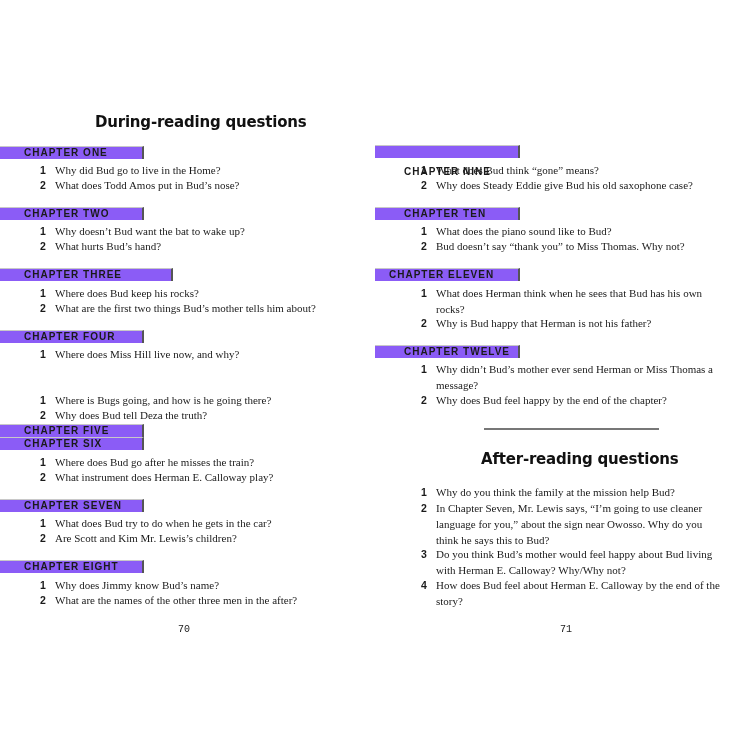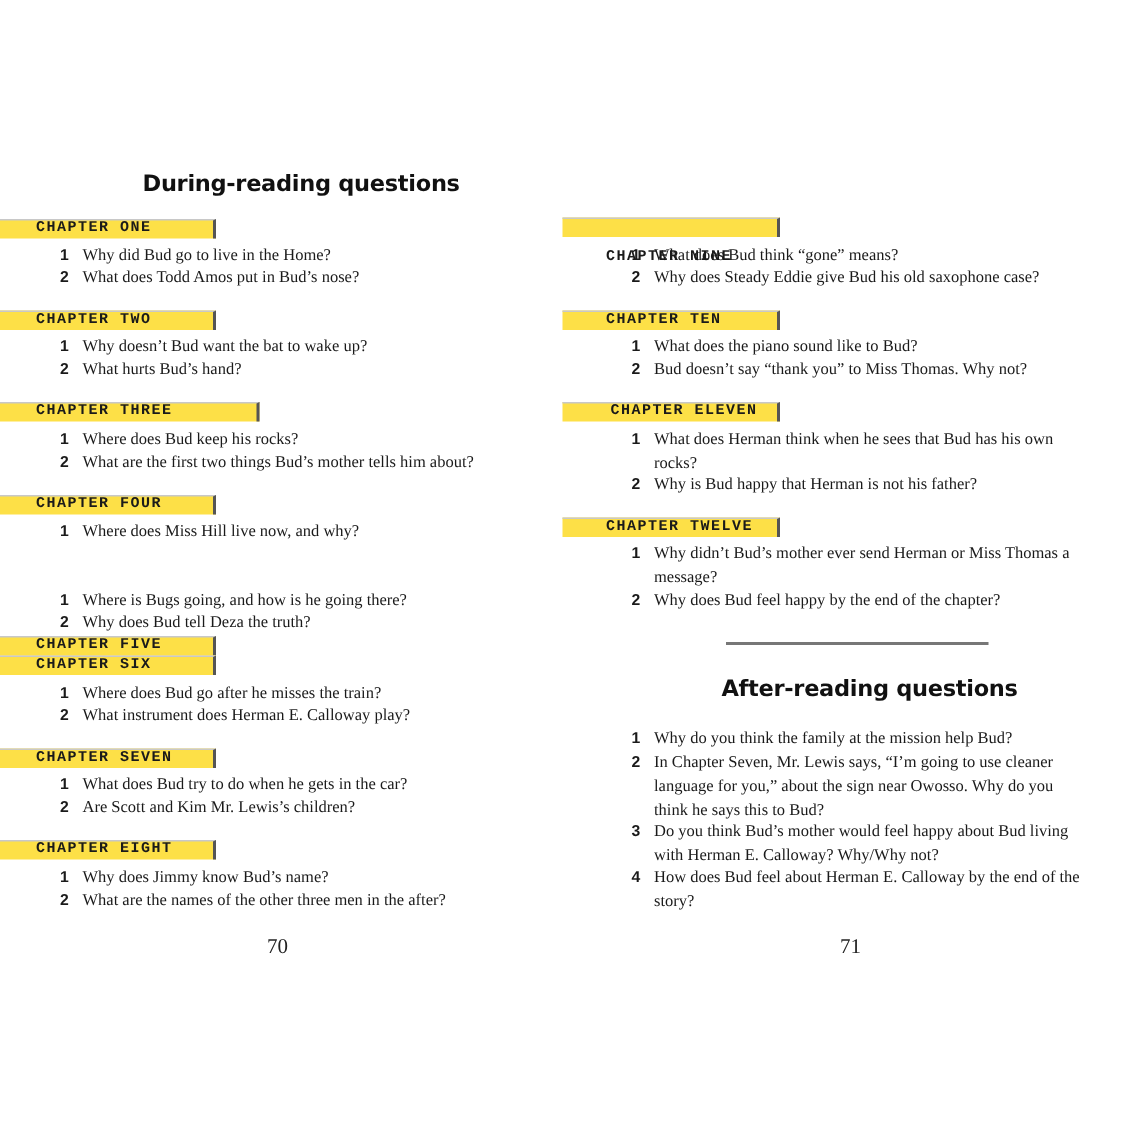--- a/index.html
+++ b/index.html
@@ -5,38 +5,38 @@
   html, body { margin:0; padding:0; background:#ffffff; }
   body { width:750px; height:750px; position:relative; overflow:hidden; color:#1a1a1a; }
   .page { position:absolute; top:0; width:375px; height:750px; }
   .page.left { left:0; }
   .page.right { left:375px; }
   .heading {
     position:absolute; font-family:"DejaVu Sans", sans-serif; font-weight:bold;
     font-size:15px; letter-spacing:-0.2px; color:#111;
   }
   .chapter-bar {
-    position:absolute; height:12px; background:#fde047;
+    position:absolute; height:12px; background:#8b5cf6;
     border-top:1px solid #c8c8c8; border-right:2px solid #555;
-    font-family:Liberation Mono, monospace; font-weight:bold; font-size:10px;
+    font-family:Liberation Sans, sans-serif; font-weight:bold; font-size:10px;
     letter-spacing:1px; color:#1a1a1a; line-height:12px; box-sizing:content-box;
   }
   .chapter-bar span { position:absolute; left:24px; top:0; }
   .q {
     position:absolute; font-family:"Liberation Serif", serif; font-size:11px;
     line-height:16px; color:#1a1a1a;
   }
   .q .num {
     position:absolute; left:0; top:0; font-family:"Liberation Sans", sans-serif;
     font-weight:bold; font-size:10.5px; width:10px; text-align:left;
   }
   .q .text { position:absolute; left:15px; top:0; white-space:nowrap; }
   .q .text.wrap { white-space:normal; width:290px; }
   .page-num {
-    position:absolute; font-family:Liberation Serif, serif; font-size:14px; color:#222;
+    position:absolute; font-family:Liberation Mono, monospace; font-size:10px; color:#222;
   }
   .rule { position:absolute; height:2px; background:#777; }
 </style>
 </head>
 <body>
 
 <div class="page left">
   <div class="heading" style="left:95px; top:113px;">During-reading questions</div>
 
   <div class="chapter-bar" style="left:0; top:146px; width:142px;">
@@ -154,21 +154,21 @@
   <div class="q" style="left:46px; top:223px;">
       <span class="num">1</span>
       <span class="text">What does the piano sound like to Bud?</span>
     </div>
   <div class="q" style="left:46px; top:238px;">
       <span class="num">2</span>
       <span class="text">Bud doesn’t say “thank you” to Miss Thomas. Why not?</span>
     </div>
 
   <div class="chapter-bar" style="left:0; top:268px; width:143px;">
-      <span style="left:32px;">CHAPTER ELEVEN</span>
+      <span style="left:14px;">CHAPTER ELEVEN</span>
     </div>
   <div class="q" style="left:46px; top:285px;">
       <span class="num">1</span>
       <span class="text wrap">What does Herman think when he sees that Bud has his own rocks?</span>
     </div>
   <div class="q" style="left:46px; top:315px;">
       <span class="num">2</span>
       <span class="text">Why is Bud happy that Herman is not his father?</span>
     </div>
 

